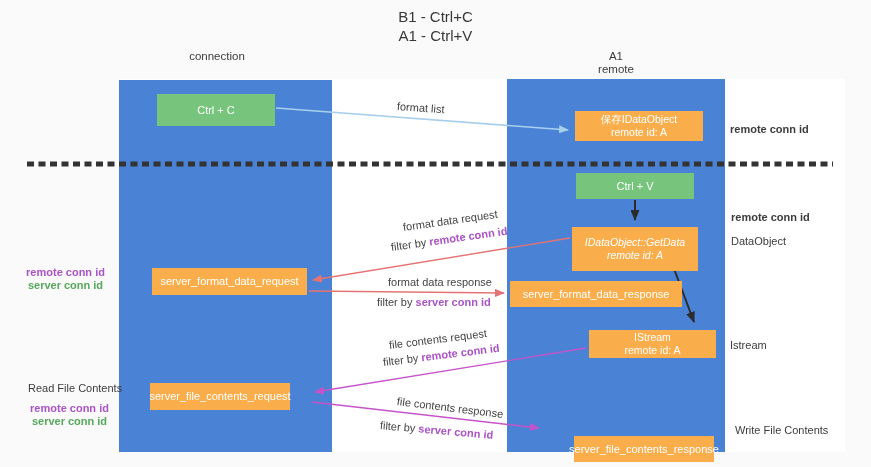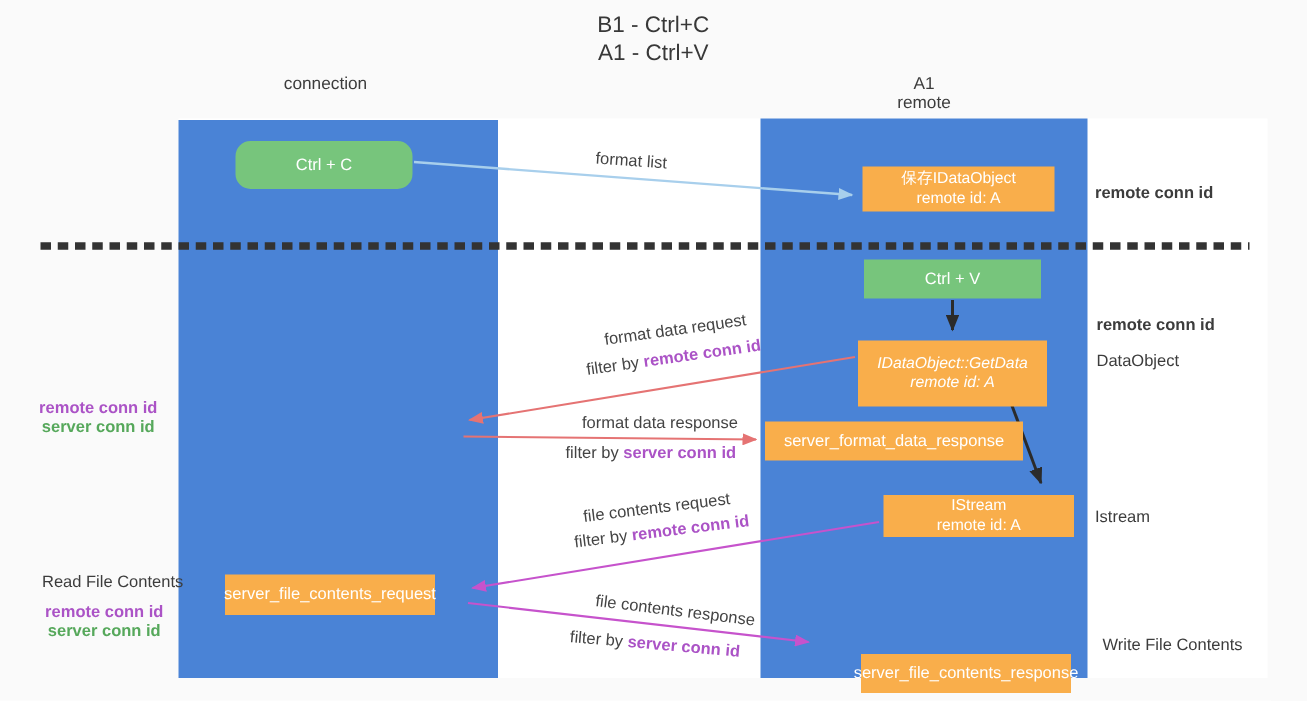--- a/index.html
+++ b/index.html
@@ -12,21 +12,21 @@
   #col-right{left:507px;top:79px;width:218px;height:373px;}
   #title{left:0;top:7px;width:871px;text-align:center;font-size:15px;color:#383838;line-height:19px;}
   .col-header{text-align:center;font-size:11.5px;color:#3c3c3c;line-height:13px;}
   #header-left{left:119px;top:50px;width:196px;}
   #header-right{left:507px;top:50px;width:218px;}
   .box{display:flex;flex-direction:column;align-items:center;justify-content:center;
        color:#fff;text-align:center;font-size:11px;line-height:13px;}
   .green{background:#77c57c;}
   .orange{background:#f9ae4b;}
   .two-line{font-size:10.5px;}
-  #box-ctrl-c{left:157px;top:94px;width:118px;height:32px;border-radius:10px;}
+  #box-ctrl-c{left:157px;top:94px;width:118px;height:32px;}
   #box-ctrl-v{left:576px;top:173px;width:118px;height:26px;}
   #box-save{left:575px;top:111px;width:128px;height:30px;}
   #box-getdata{left:572px;top:227px;width:126px;height:44px;font-style:italic;}
   #box-istream{left:589px;top:330px;width:127px;height:28px;}
   #box-fmt-req{left:152px;top:268px;width:155px;height:27px;}
   #box-fmt-resp{left:510px;top:281px;width:172px;height:26px;}
   #box-file-req{left:150px;top:383px;width:140px;height:27px;}
   #box-file-resp{left:574px;top:417px;width:140px;height:26px;margin-top:19px;}
   .mid-label{font-size:11px;color:#444;white-space:nowrap;transform-origin:left center;}
   #lbl-format-list{left:397px;top:100px;transform:rotate(4deg);}
@@ -96,20 +96,23 @@
     <line x1="670" y1="258" x2="694" y2="322" stroke="#2b2b2b" stroke-width="2" marker-end="url(#mk)"></line>
     <line x1="570" y1="238" x2="313" y2="280" stroke="#e57373" stroke-width="1.4" marker-end="url(#mr)"></line>
     <line x1="309" y1="291" x2="504" y2="293" stroke="#e57373" stroke-width="1.4" marker-end="url(#mr)"></line>
     <line x1="586" y1="348" x2="315" y2="392" stroke="#c653cc" stroke-width="1.4" marker-end="url(#mm)"></line>
     <line x1="312" y1="402" x2="539" y2="428" stroke="#c653cc" stroke-width="1.4" marker-end="url(#mm)"></line>
   </svg>
 
   <div id="box-ctrl-c" class="abs box green">
     <div>Ctrl + C</div>
   </div>
+  <div id="box-fmt-req" class="abs box orange">
+    <div>server_format_data_request</div>
+  </div>
   <div id="box-file-req" class="abs box orange">
     <div>server_file_contents_request</div>
   </div>
 
   <div id="box-save" class="abs box orange two-line">
     <div>保存IDataObject</div>
     <div>remote id: A</div>
   </div>
   <div id="box-ctrl-v" class="abs box green">
     <div>Ctrl + V</div>

